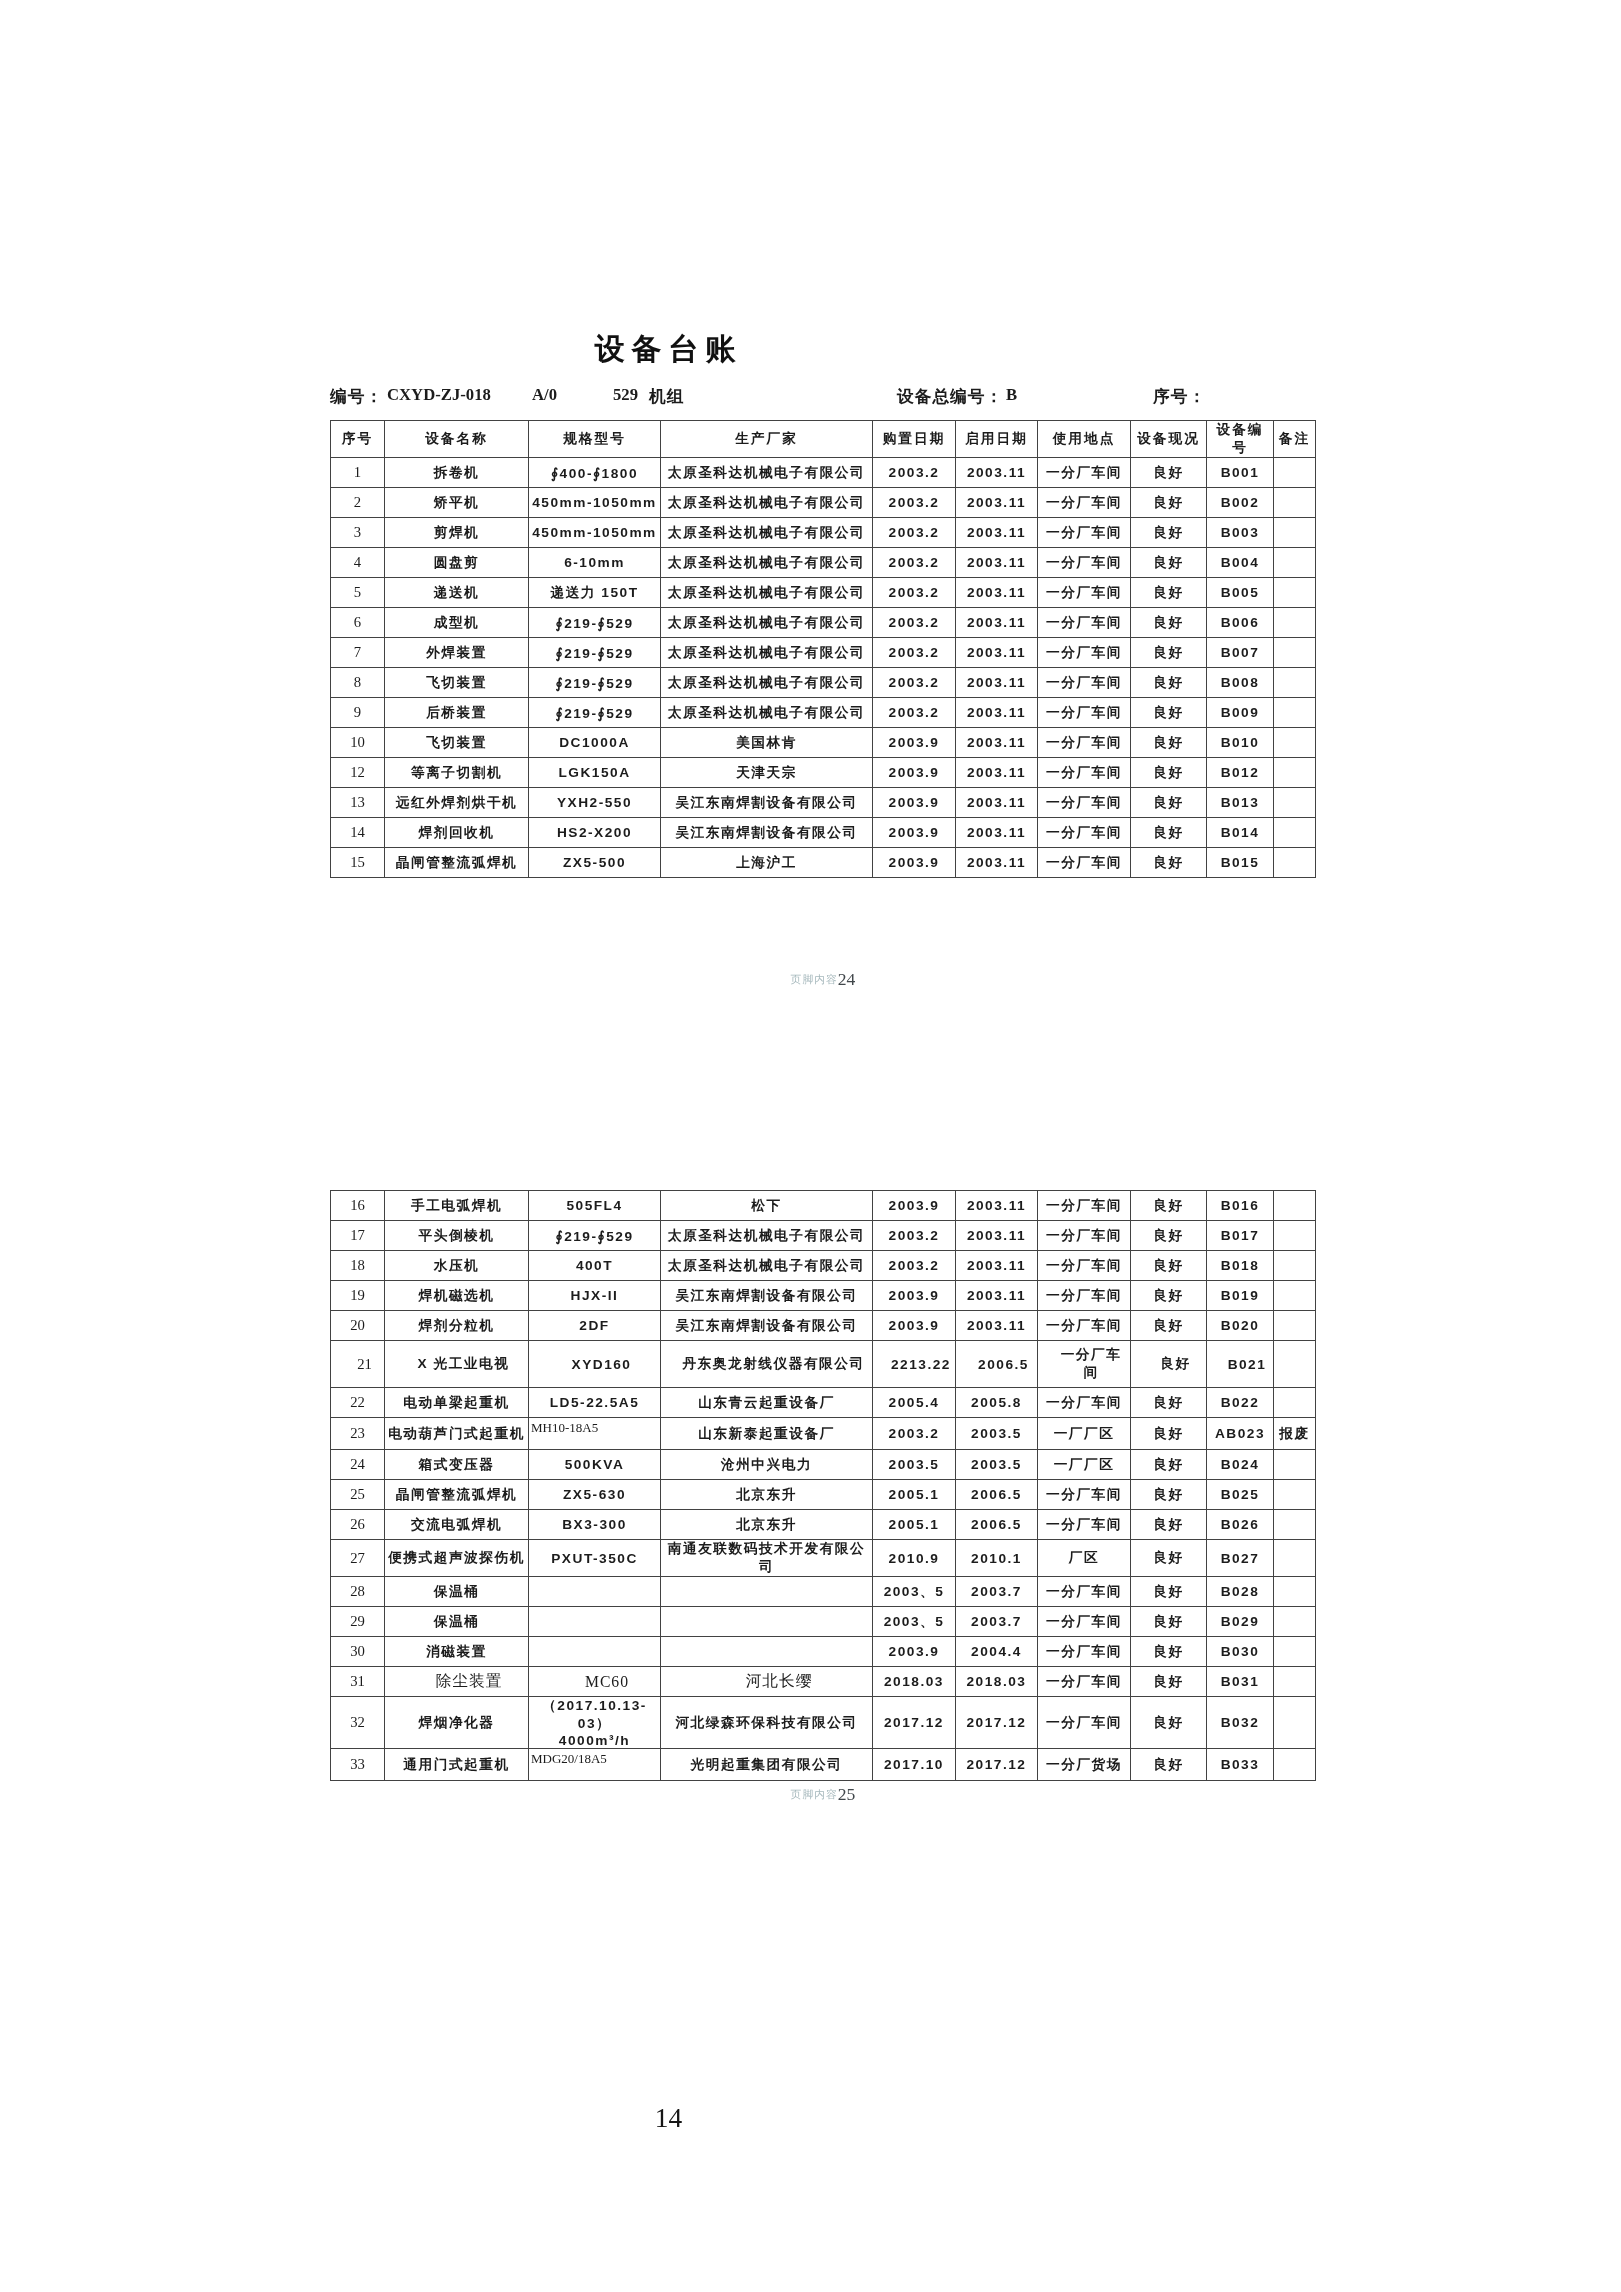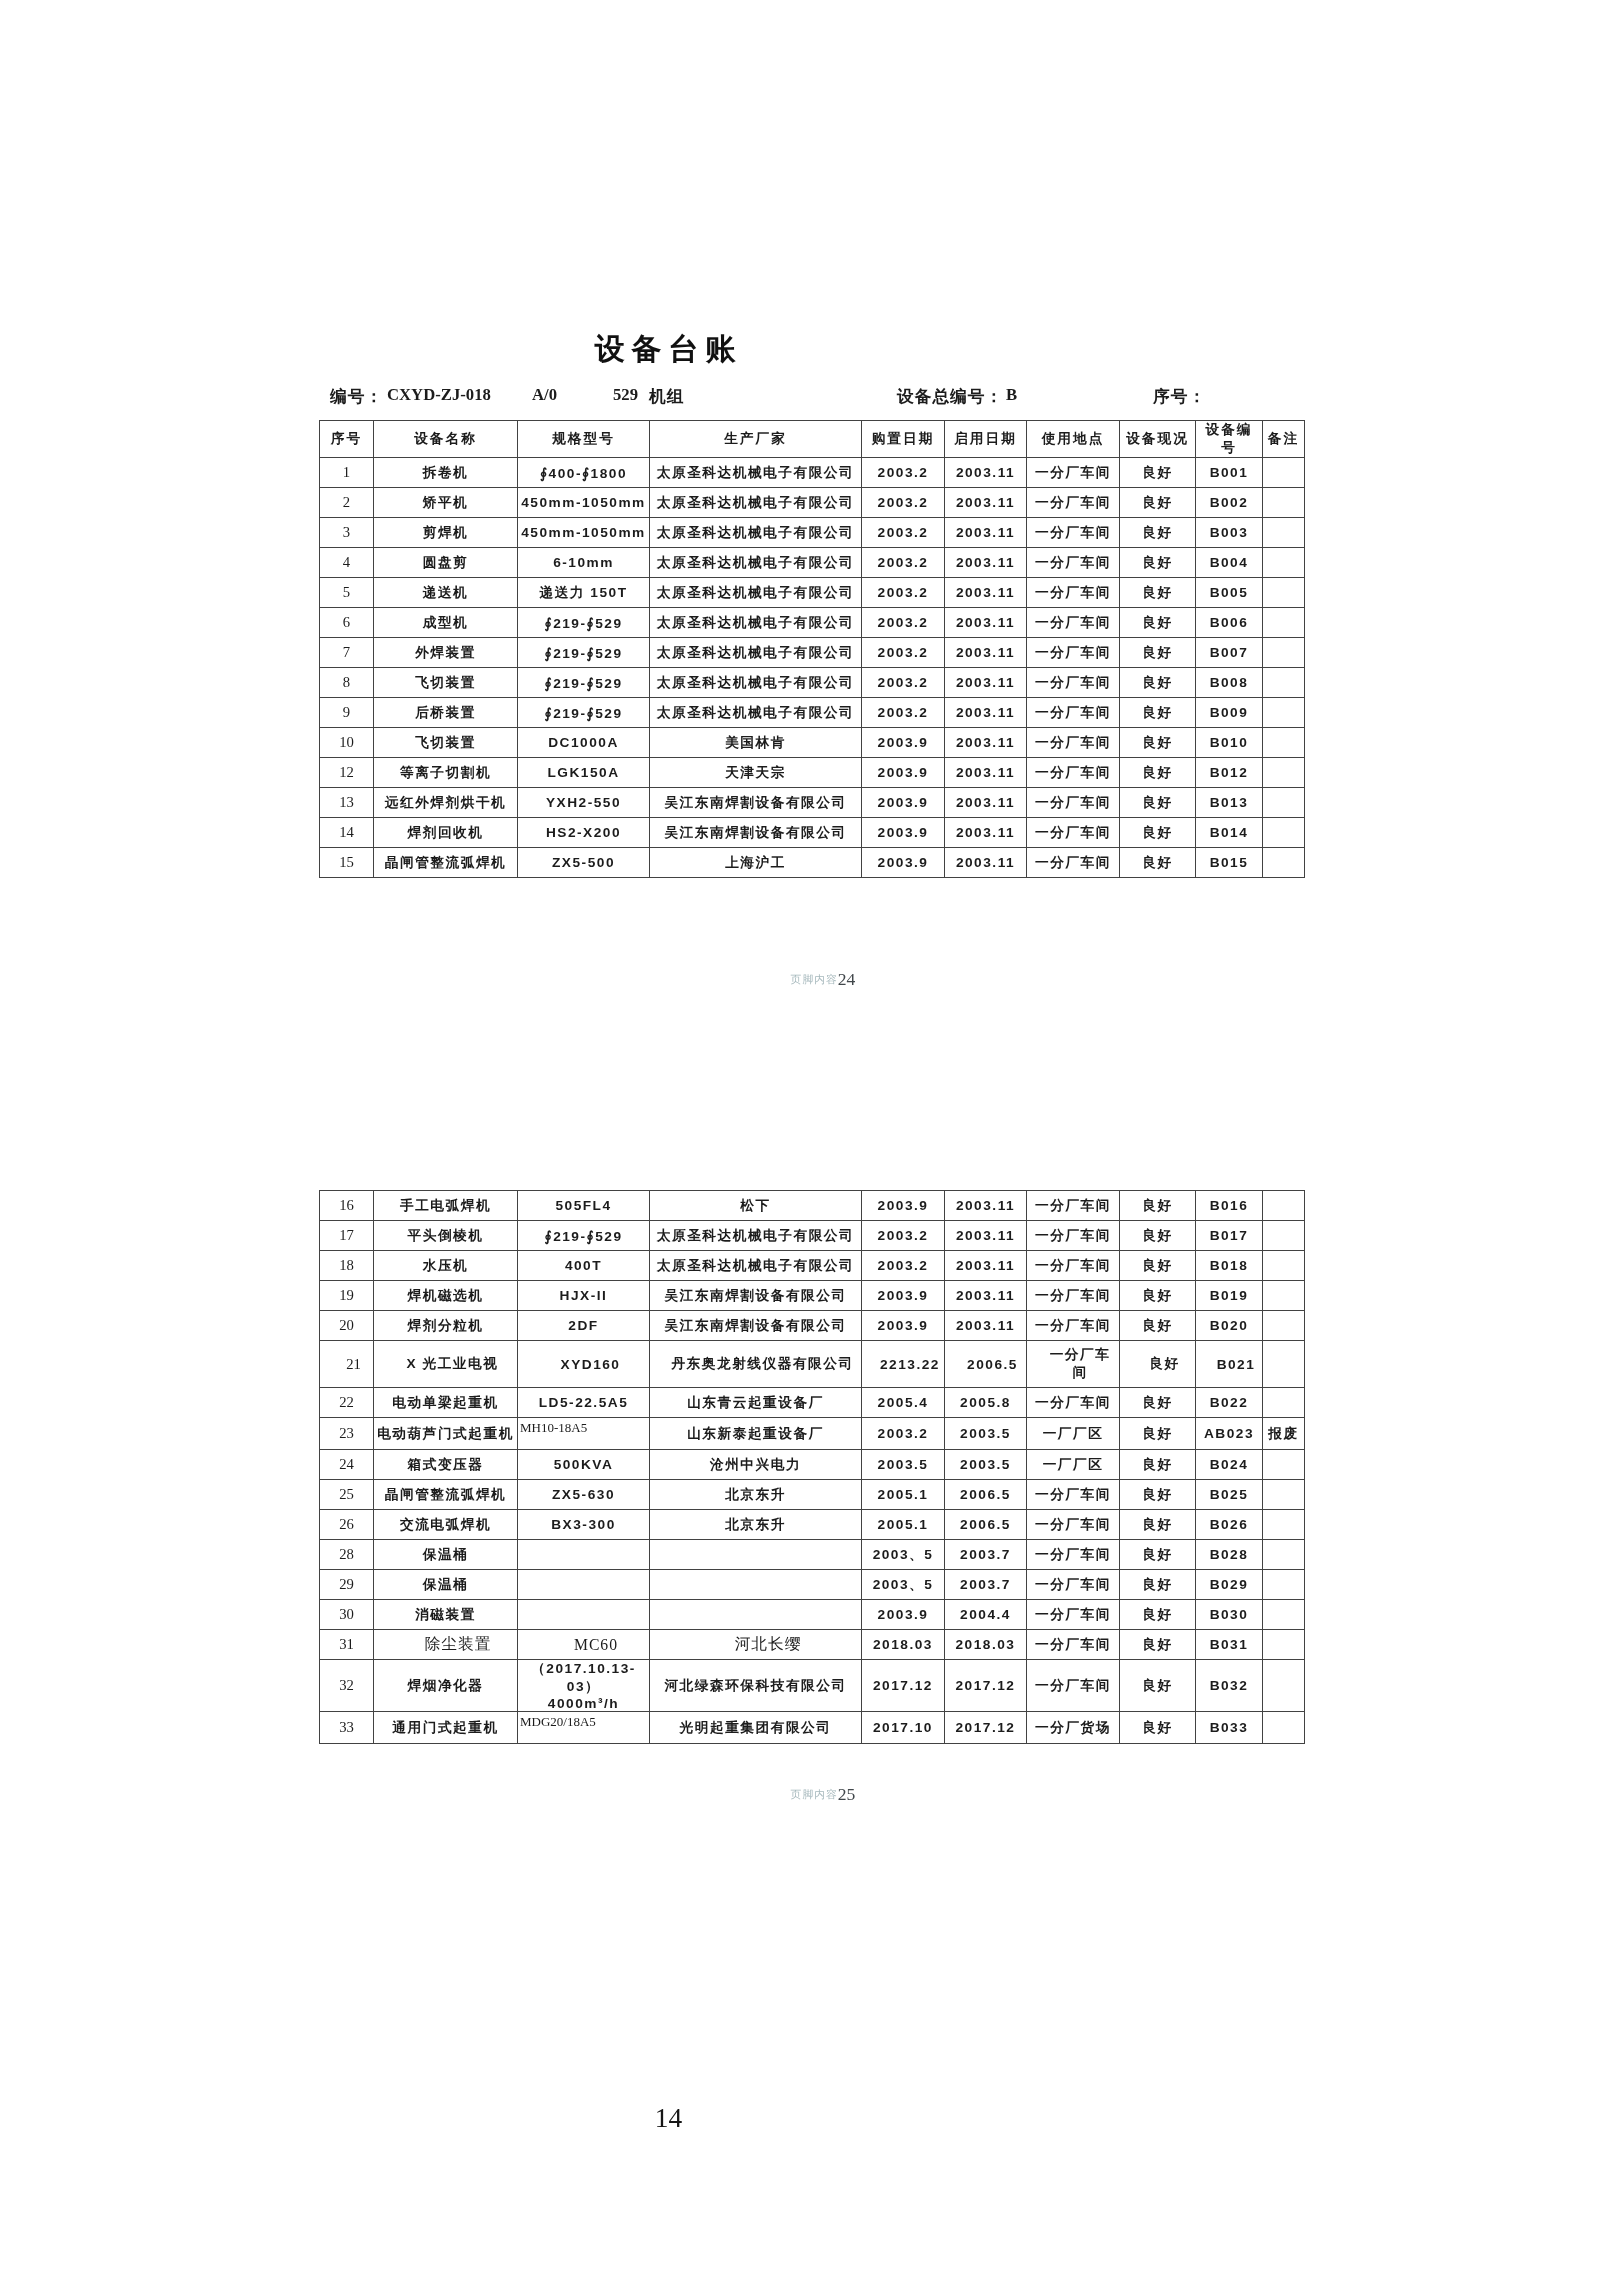--- a/index.html
+++ b/index.html
@@ -27,21 +27,21 @@
   .m-doc-label{left:0;}
   .m-doc-no{left:57px;}
   .m-rev{left:202px;}
   .m-unit-num{left:283px;}
   .m-unit-suffix{left:319px;}
   .m-total-label{left:567px;}
   .m-total-val{left:676px;}
   .m-serial{left:823px;}
 
   table.ledger{
-    position:absolute;left:319px;width:986px;
+    position:absolute;left:330px;width:986px;
     border-collapse:collapse;table-layout:fixed;
     font-size:13.7px;
     border-radius:29px;
   }
   .t1{top:420px;}
   .t2{top:1190px;}
   .ledger th,.ledger td{
     border:1px solid #424242;
     text-align:center;vertical-align:middle;
     padding:0 2px;
@@ -449,20 +449,32 @@
           <td>BX3-300</td>
           <td>北京东升</td>
           <td>2005.1</td>
           <td>2006.5</td>
           <td>一分厂车间</td>
           <td>良好</td>
           <td>B026</td>
           <td></td>
         </tr>
         <tr>
+          <td class="c-no">27</td>
+          <td>便携式超声波探伤机</td>
+          <td>PXUT-350C</td>
+          <td>南通友联数码技术开发有限公司</td>
+          <td>2010.9</td>
+          <td>2010.1</td>
+          <td>厂区</td>
+          <td>良好</td>
+          <td>B027</td>
+          <td></td>
+        </tr>
+        <tr>
           <td class="c-no">28</td>
           <td>保温桶</td>
           <td></td>
           <td></td>
           <td>2003、5</td>
           <td>2003.7</td>
           <td>一分厂车间</td>
           <td>良好</td>
           <td>B028</td>
           <td></td>

